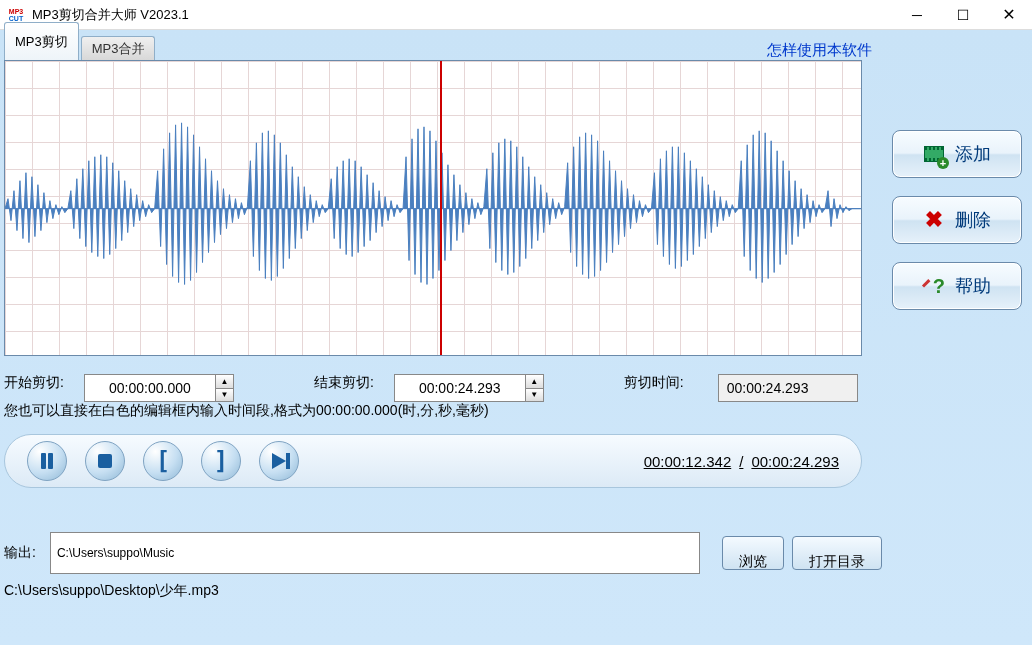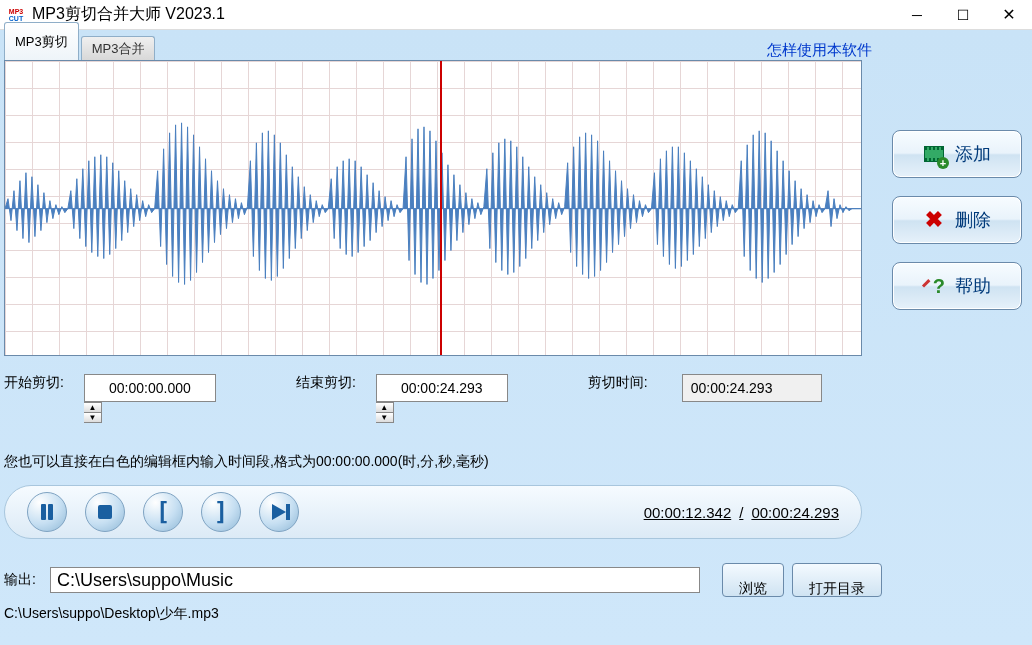--- a/index.html
+++ b/index.html
@@ -3,21 +3,21 @@
 <meta charset="utf-8">
 <style>
   * { box-sizing: border-box; margin: 0; padding: 0; font-family: "Microsoft YaHei", "SimSun", Arial, sans-serif; }
   body { width: 1032px; height: 645px; background: #fff; overflow: hidden; }
 
   
   .titlebar { height: 30px; background: #fff; display: flex; align-items: center; border-bottom: 1px solid #ddd; }
   .titlebar .logo { width: 20px; height: 20px; margin: 0 6px; display: flex; flex-direction: column; align-items: center; justify-content: center; }
   .titlebar .logo .l1 { font-size: 7px; font-weight: bold; color: #cc0000; line-height: 7px; }
   .titlebar .logo .l2 { font-size: 7px; font-weight: bold; color: #0060cc; line-height: 7px; }
-  .titlebar .title { font-size: 16px; color: #000; flex: 1; }
+  .titlebar .title { font-size: 13px; color: #000; flex: 1; }
   .titlebar .winbtns { display: flex; }
   .titlebar .winbtn { width: 46px; height: 30px; display: flex; align-items: center; justify-content: center; font-size: 14px; color: #000; }
   .titlebar .winbtn.close { font-weight: normal; font-size: 16px;}
 
   
   .client { height: 615px; background: linear-gradient(#c9e3f7,#cfe7fa); position: relative; padding: 4px 0 0 4px; }
 
   
   .left { position: absolute; left: 4px; top: 4px; width: 878px; }
 
@@ -34,46 +34,46 @@
       repeating-linear-gradient(to right, #e6d6d6 0 1px, transparent 1px 27px),
       repeating-linear-gradient(to bottom, #e6d6d6 0 1px, transparent 1px 27px);
   }
   .wave-mid { position:absolute; left:0; right:0; top:50%; height:1px; background:#c99;}
   .wave-svg { position:absolute; inset:0; }
   .cursor { position:absolute; top:0; bottom:0; width:2px; background:#cc0000; left: 435px;}
 
   
   .timerow { display:flex; align-items:flex-start; margin-top: 18px; font-size: 14px; }
   .timerow .lbl { color:#000; }
-  .spinwrap { display:flex; align-items:stretch; margin: 0 12px 10px 20px; flex-direction: column; }
+  .spinwrap { display:flex; align-items:stretch; margin: 0 12px 0 20px; }
   .spinwrap input { width: 132px; height: 28px; border:1px solid #888; font-size:14px; padding: 0 6px; text-align:center; background:#fff;}
   .spinwrap .spinbtns { width: 18px; display:flex; flex-direction:column; border:1px solid #888; border-left:none;}
   .spinwrap .spinbtns div { flex:1; display:flex;align-items:center;justify-content:center; font-size:8px; background:linear-gradient(#fff,#ddd);}
   .spinwrap .spinbtns div:first-child{border-bottom:1px solid #888;}
   .durbox { width: 140px; height: 28px; border:1px solid #888; background:#f0f0f0; display:flex;align-items:center; padding:0 8px; font-size:14px; margin-left: 34px;}
   .gap1 { width: 68px;} .gap2 { width: 68px;}
 
   
-  .hint { font-size: 14px; color:#000; margin-top: 20px; }
+  .hint { font-size: 14px; color:#000; }
 
   
   .playerbar { margin-top: 14px; width: 858px; height: 54px; border-radius: 27px; background: linear-gradient(#f6fbff,#dceaf6); border:1px solid #a8c6dd; display:flex; align-items:center; padding: 0 22px; }
   .circlebtn { width: 40px; height: 40px; border-radius: 50%; background: radial-gradient(circle at 30% 25%, #fff, #c6dff2 55%, #8fb8d6); border:1px solid #7fa3c2; margin-right: 18px; display:flex;align-items:center;justify-content:center; color:#1a5fa0; font-size:18px; font-weight:bold;}
   .circlebtn .glyph { display:flex; align-items:center; gap:2px;}
   .pausebar { width:5px; height:16px; background:#1a5fa0; border-radius:1px;}
   .stopsq { width:14px; height:14px; background:#1a5fa0; border-radius:2px;}
   .brk { font-family: monospace; font-weight: bold; font-size: 24px; line-height: 1; color:#1a5fa0;}
   .playtri { width:0;height:0;border-top:8px solid transparent;border-bottom:8px solid transparent;border-left:14px solid #1a5fa0; margin-left:3px;}
   .playtri2 { width:4px;height:16px;background:#1a5fa0;margin-left:-2px;}
   .playerbar .spacer { flex:1; }
   .timetext { font-size: 15px; color:#000;text-decoration:underline; }
 
   
-  .outrow { display:flex; align-items:center; margin-top: 24px; font-size:14px; }
-  .outrow input { flex:1; height: 26px; border:1px solid #888; padding: 0 6px; font-size:18px; margin: 0 14px; background:#fff;}
+  .outrow { display:flex; align-items:center; margin-top: 44px; font-size:14px; }
+  .outrow input { flex:1; height: 42px; border:1px solid #888; padding: 0 6px; font-size:12px; margin: 0 14px; background:#fff;}
   .smallbtn { height: 30px; padding: 16px 16px; border:1px solid #6a8aaa; border-radius: 4px; background: linear-gradient(#f4faff,#cfe3f2); font-size:14px; color:#000; margin-left:8px;}
 
   .pathline { font-size: 14px; color:#000; margin-top: 8px; }
 
   
   .right { position:absolute; right: 10px; top: 100px; width: 130px; display:flex; flex-direction:column; gap: 18px; }
   .bigbtn { height: 48px; border-radius: 8px; border:1px solid #6a8aaa; background: linear-gradient(#f7fcff 0%, #e9f3fb 48%, #cfe3f2 52%, #e6f1fa 100%); display:flex; align-items:center; justify-content:center; gap:10px; font-size:18px; color:#003a7a; box-shadow: inset 0 0 0 1px #fff; }
   .bigbtn .ico { width:22px; height:22px; display:flex;align-items:center;justify-content:center;}
   .ico-add { position:relative;}
   .ico-add .film { width:20px;height:16px;background:#3a6; border:1px solid #063; position:relative;}

